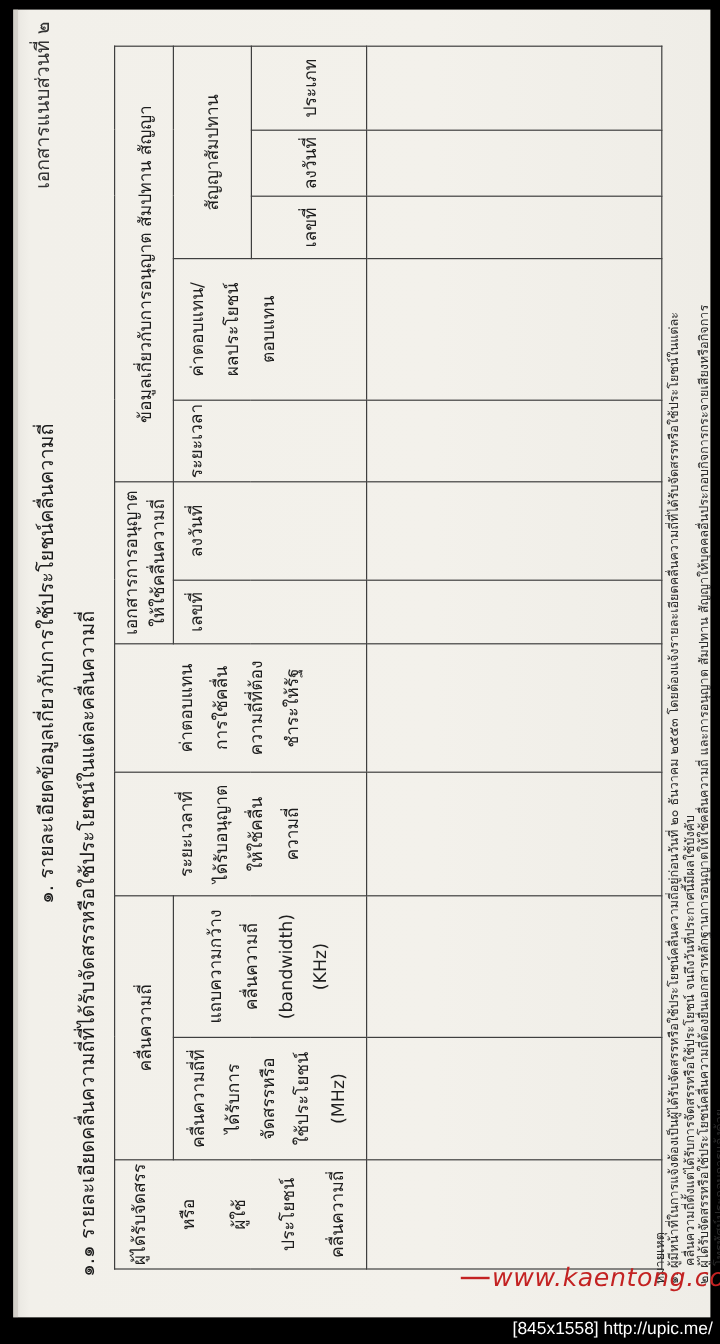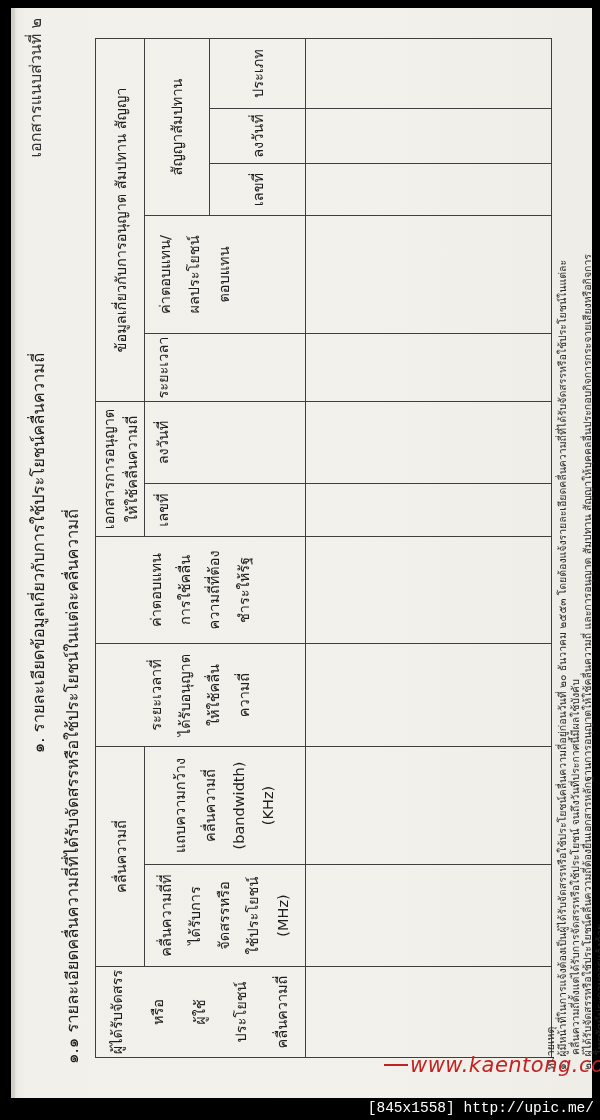--- a/index.html
+++ b/index.html
@@ -53,21 +53,21 @@
   
   .red-wm{
     position:absolute;left:384px;top:1053px;
     color:#c32222;font-style:italic;font-size:21px;letter-spacing:.5px;
     font-family:"DejaVu Sans","Liberation Sans",sans-serif;white-space:nowrap;
   }
   .red-wm .dash{display:inline-block;width:24px;height:2px;background:#c32222;vertical-align:6px;margin-right:2px;}
   .black-bar{
     position:absolute;left:0;top:1098px;width:600px;height:22px;background:#000;
     color:#fff;font-size:14.5px;text-align:right;line-height:21px;padding-right:6px;box-sizing:border-box;
-    font-family:Liberation Mono, monospace;
+    font-family:Liberation Sans, sans-serif;
   }
 </style>
 </head>
 <body>
 
 <div class="paper">
   <div class="edge-shadow"></div>
 
   <div class="land">
 

